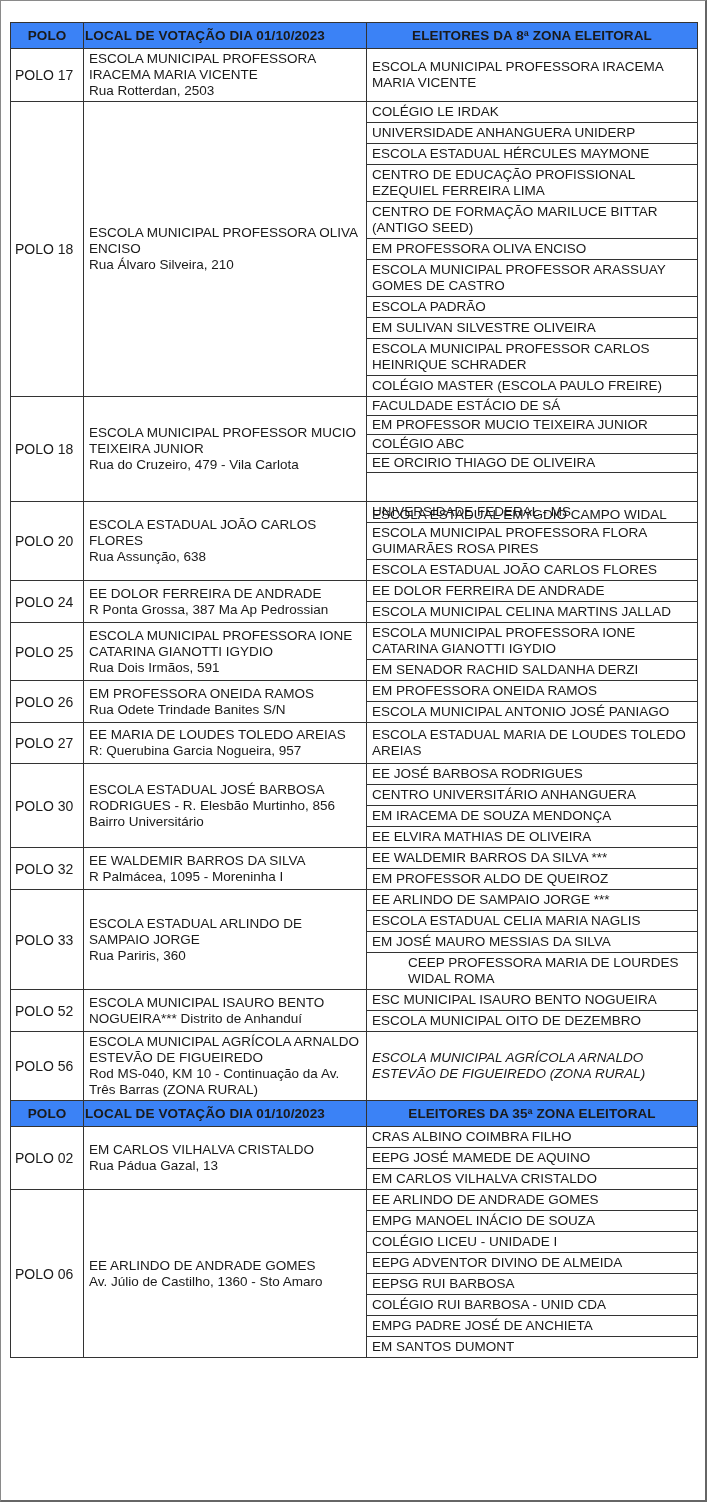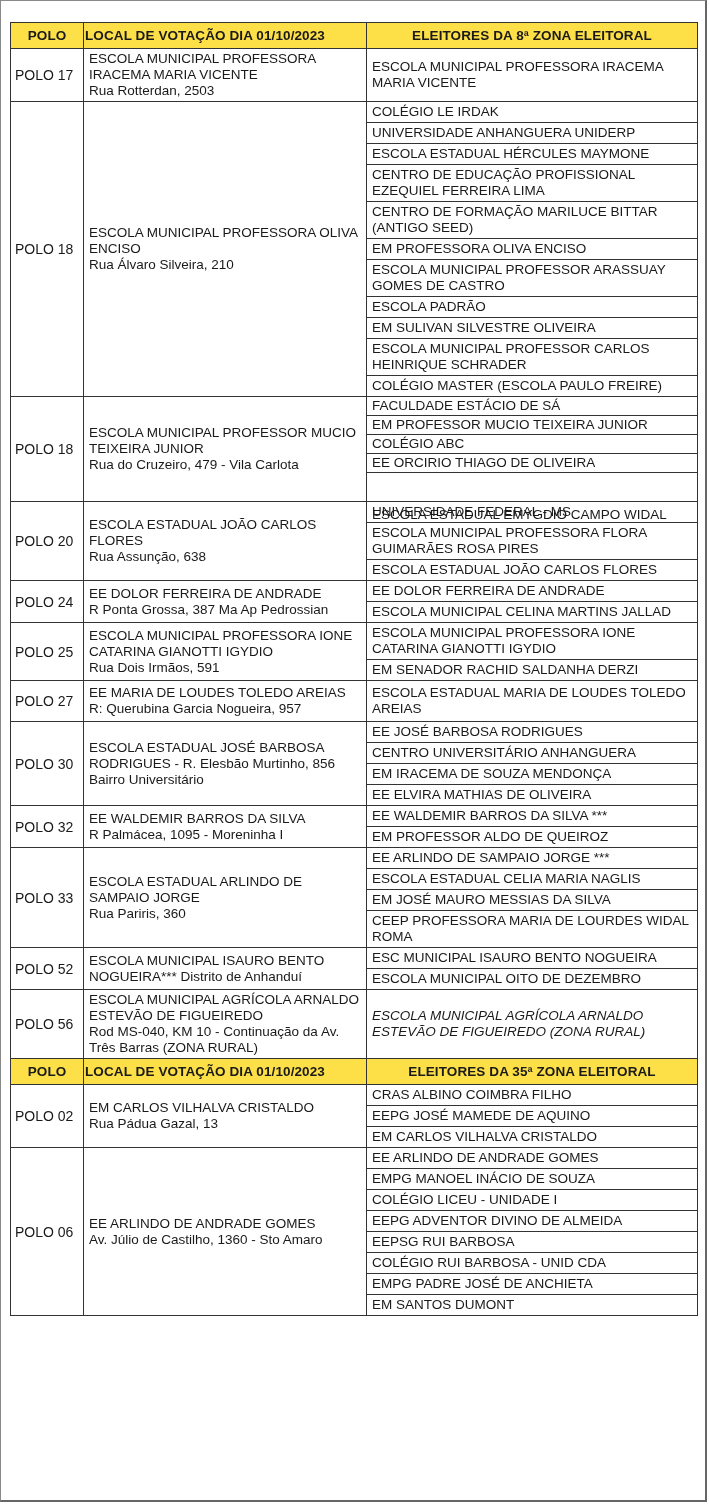--- a/index.html
+++ b/index.html
@@ -3,21 +3,21 @@
 <meta charset="utf-8">
 <style>
   html, body { margin: 0; padding: 0; background: #ffffff; }
   body { width: 709px; height: 1504px; position: relative; overflow: hidden; font-family: "Liberation Sans", "DejaVu Sans", sans-serif; color: #1a1a1a; }
   .frame { position: absolute; left: 0; top: 0; width: 707px; height: 1502px; border: 1px solid #8a8a8a; border-right: 2px solid #666; border-bottom: 2px solid #666; box-sizing: border-box; }
   .sheet { position: absolute; left: 10px; top: 22px; width: 687px; }
   table { border-collapse: collapse; width: 687px; table-layout: fixed; }
   col.c1 { width: 73px; }
   col.c2 { width: 283px; }
   col.c3 { width: 331px; }
-  th { background: #fde047; color: #1a1a1a; font-weight: bold; font-size: 13.5px; height: 25px; padding: 0 2px; border: 1.5px solid #333; white-space: nowrap; text-align: center; letter-spacing: 0.1px; }
+  th { background: #3b82f6; color: #1a1a1a; font-weight: bold; font-size: 13.5px; height: 25px; padding: 0 2px; border: 1.5px solid #333; white-space: nowrap; text-align: center; letter-spacing: 0.1px; }
   th.local { text-align: left; padding-left: 1px; font-size: 13.5px; }
   td { border: 1.5px solid #333; vertical-align: middle; padding: 12px; font-size: 13.5px; line-height: 16px; }
   td.polo { text-align: left; padding-left: 4px; white-space: nowrap; font-size: 14px; }
   td.local { padding: 2px 4px 2px 5px; }
   td.local .name { display: block; }
   td.local .addr { display: block; font-size: 13.5px; }
   td.voters { padding: 0; }
   .vlist { display: flex; flex-direction: column; }
   .vitem { border-bottom: 1.5px solid #333; padding: 2px 4px 2px 5px; min-height: 19px; display: flex; align-items: center; font-size: 13.5px; line-height: 16px; box-sizing: border-box; }
   .vitem:last-child { border-bottom: none; }
@@ -124,20 +124,33 @@
             <span class="addr">Rua Dois Irmãos, 591</span>
           </td>
           <td class="voters">
             <div class="vlist" style="height: 57px;">
               <div class="vitem" style="flex: 1 1 auto;">ESCOLA MUNICIPAL PROFESSORA IONE CATARINA GIANOTTI IGYDIO</div>
               <div class="vitem" style="flex: 1 1 auto;">EM SENADOR RACHID SALDANHA DERZI</div>
             </div>
           </td>
         </tr>
         <tr>
+          <td class="polo">POLO 26</td>
+          <td class="local">
+            <span class="name">EM PROFESSORA ONEIDA RAMOS</span>
+            <span class="addr">Rua Odete Trindade Banites S/N</span>
+          </td>
+          <td class="voters">
+            <div class="vlist" style="height: 41px;">
+              <div class="vitem" style="flex: 1 1 auto;">EM PROFESSORA ONEIDA RAMOS</div>
+              <div class="vitem" style="flex: 1 1 auto;">ESCOLA MUNICIPAL ANTONIO JOSÉ PANIAGO</div>
+            </div>
+          </td>
+        </tr>
+        <tr>
           <td class="polo">POLO 27</td>
           <td class="local">
             <span class="name">EE MARIA DE LOUDES TOLEDO AREIAS</span>
             <span class="addr">R: Querubina Garcia Nogueira, 957</span>
           </td>
           <td class="voters">
             <div class="vlist" style="height: 36px;">
               <div class="vitem" style="flex: 1 1 auto;">ESCOLA ESTADUAL MARIA DE LOUDES TOLEDO AREIAS</div>
             </div>
           </td>
@@ -174,21 +187,21 @@
           <td class="polo">POLO 33</td>
           <td class="local">
             <span class="name">ESCOLA ESTADUAL ARLINDO DE SAMPAIO JORGE</span>
             <span class="addr">Rua Pariris, 360</span>
           </td>
           <td class="voters">
             <div class="vlist" style="height: 99px;">
               <div class="vitem" style="flex: 1 1 auto;">EE ARLINDO DE SAMPAIO JORGE ***</div>
               <div class="vitem" style="flex: 1 1 auto;">ESCOLA ESTADUAL CELIA MARIA NAGLIS</div>
               <div class="vitem" style="flex: 1 1 auto;">EM JOSÉ MAURO MESSIAS DA SILVA</div>
-              <div class="vitem" style="flex: 1 1 auto;">CEEP PROFESSORA MARIA DE LOURDES WIDAL ROMA</div>
+              <div class="vitem" style="flex: 1 1 auto; margin-left: 36px;">CEEP PROFESSORA MARIA DE LOURDES WIDAL ROMA</div>
             </div>
           </td>
         </tr>
         <tr>
           <td class="polo">POLO 52</td>
           <td class="local">
             <span class="name">ESCOLA MUNICIPAL ISAURO BENTO NOGUEIRA*** Distrito de Anhanduí</span>
           </td>
           <td class="voters">
             <div class="vlist" style="height: 41px;">

